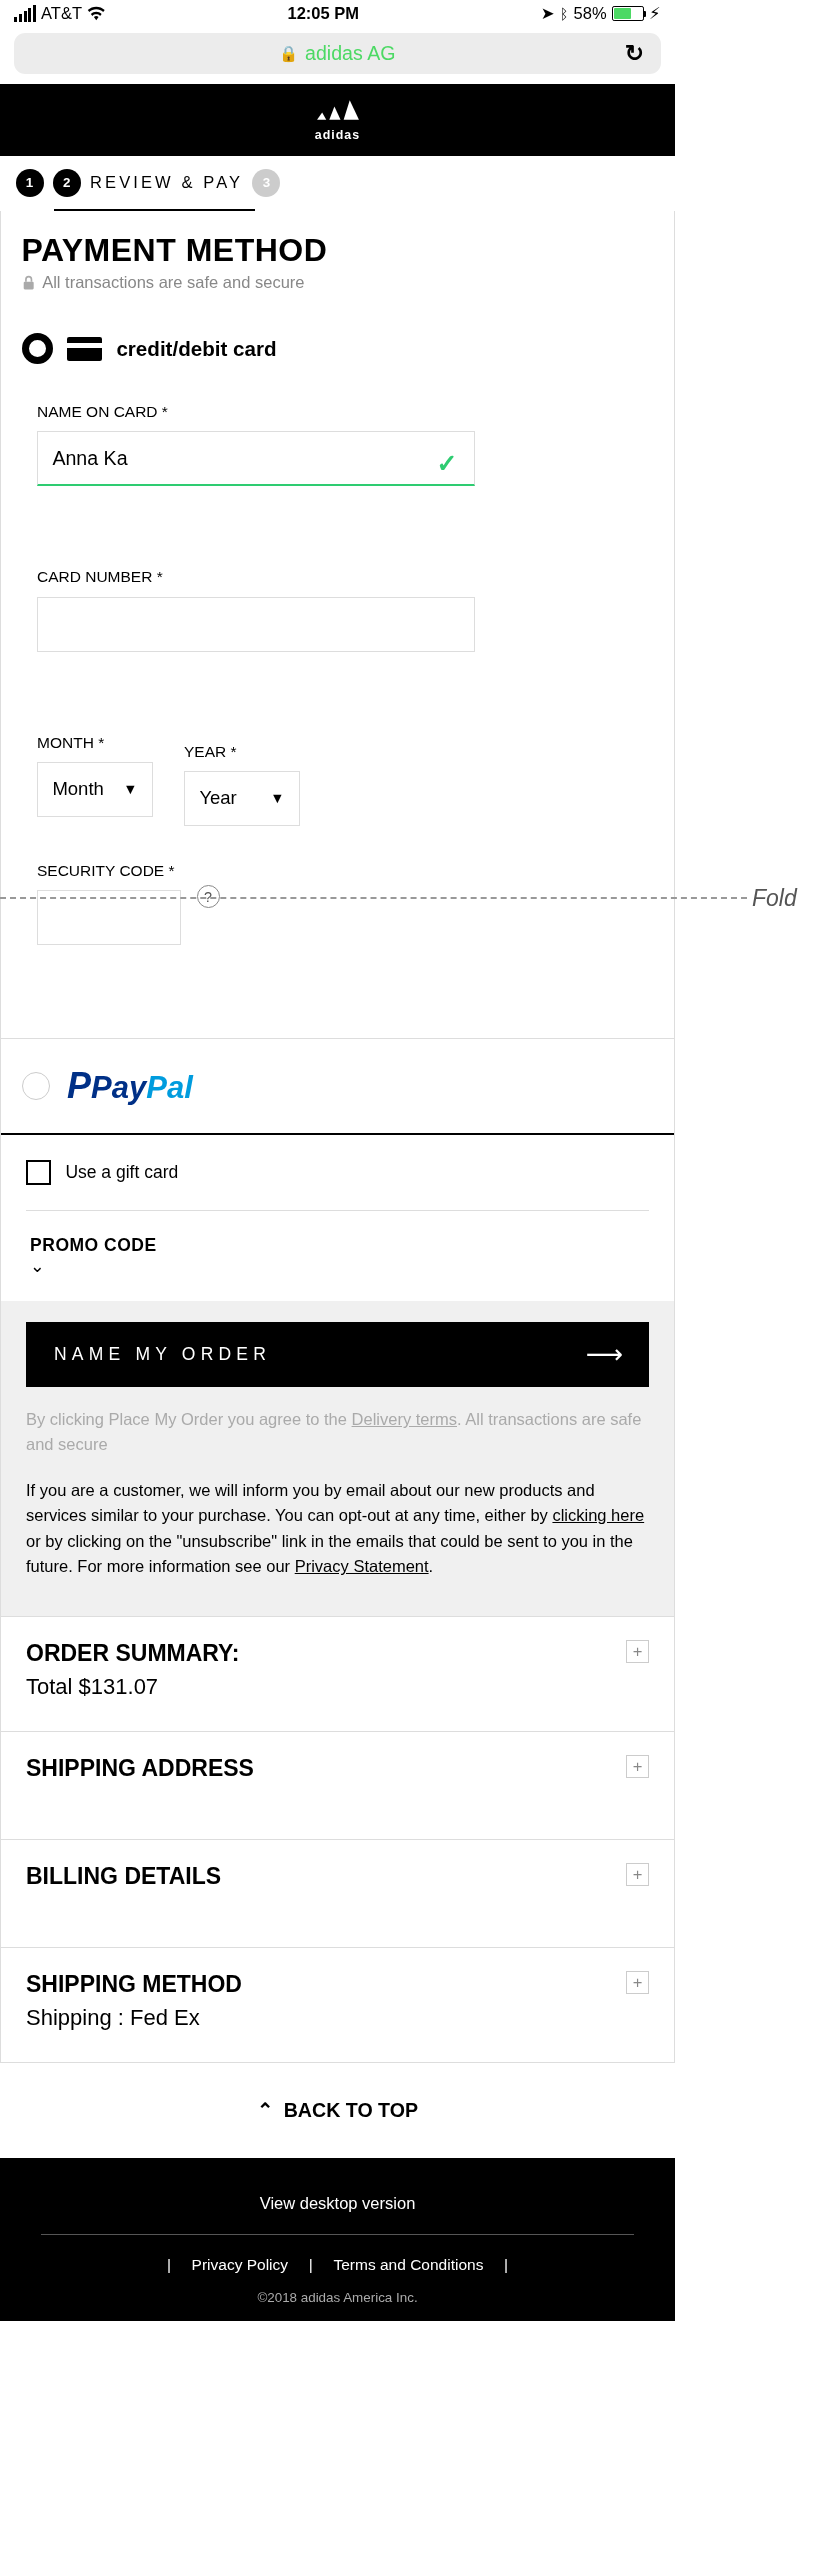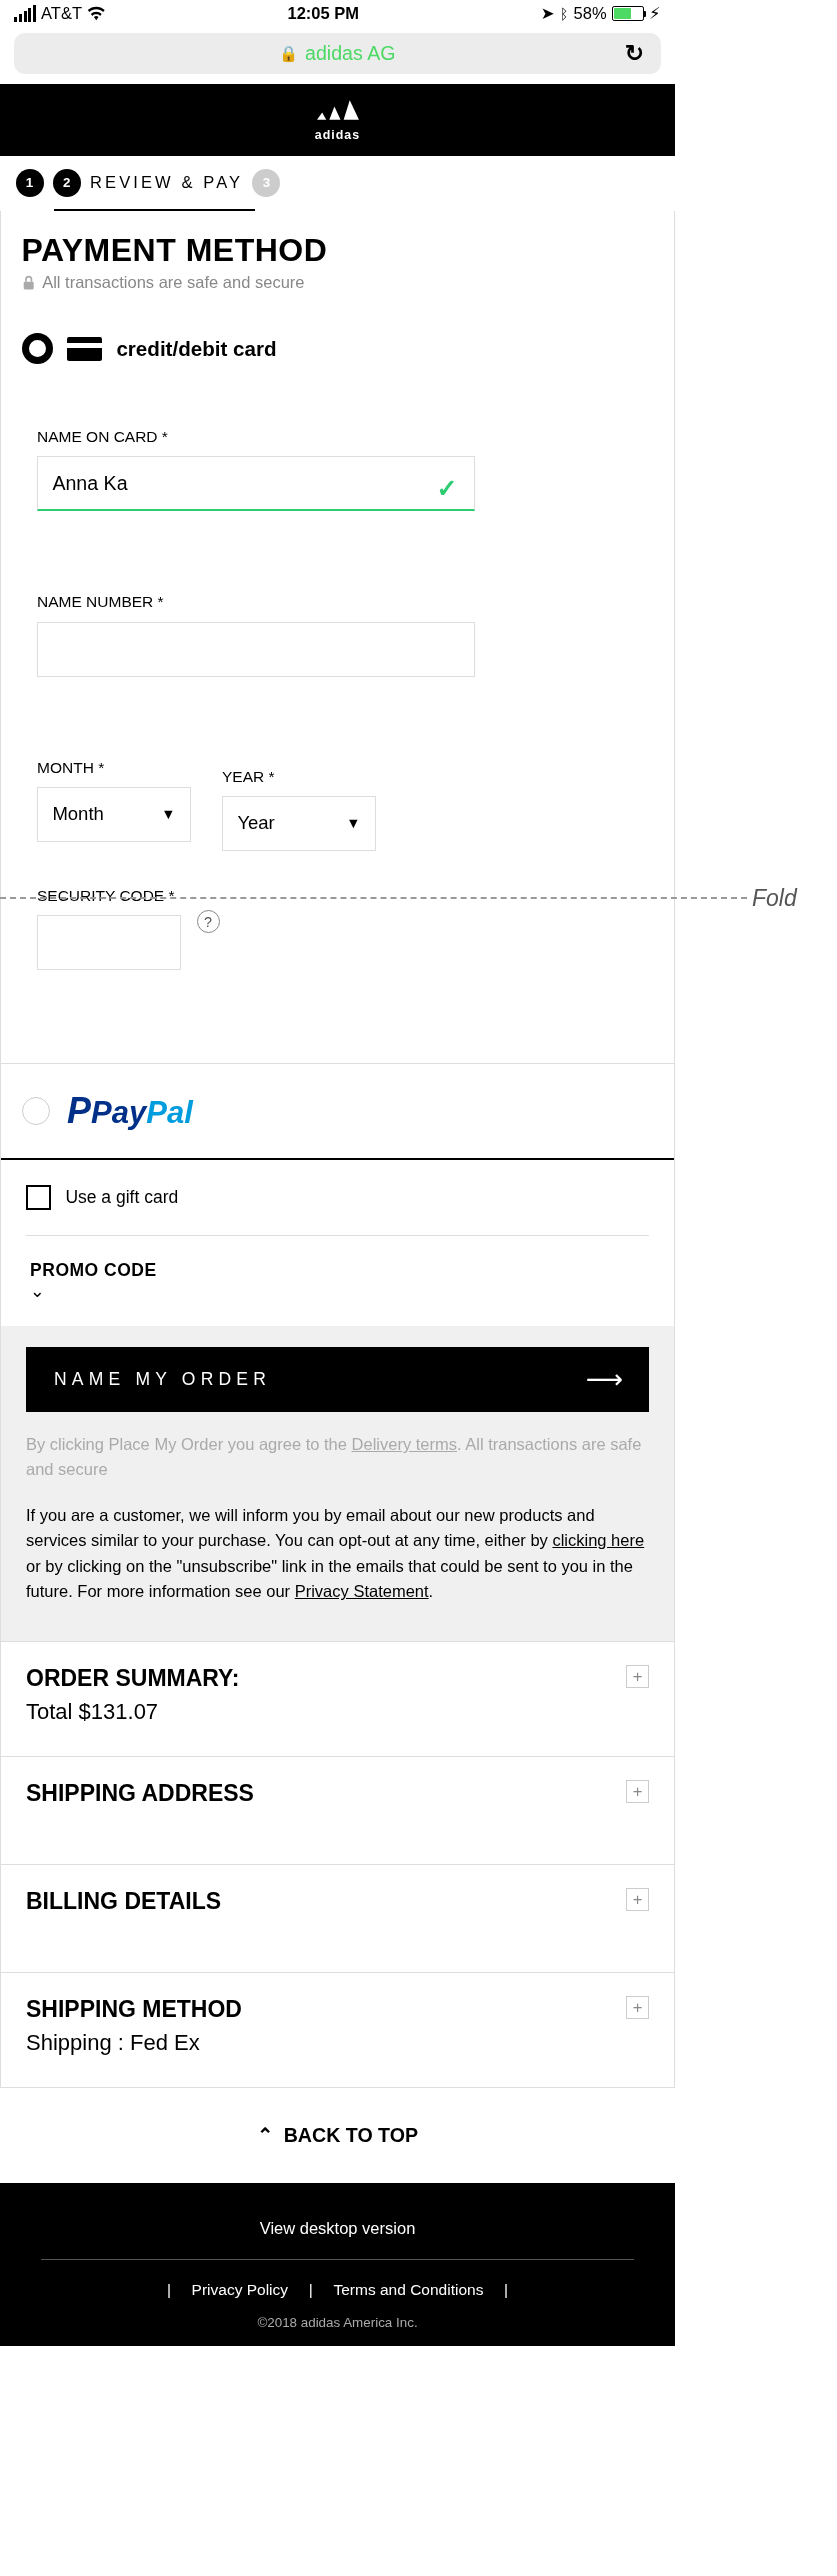--- a/index.html
+++ b/index.html
@@ -49,29 +49,29 @@
 
 .pay-option { display: flex; align-items: center; gap: 14.4px; padding: 20.6px 20.6px 10.3px; }
 .radio { width: 31px; height: 31px; border-radius: 50%; border: 7.2px solid #000; background: #fff; flex-shrink:0; }
 .radio-empty { width: 28px; height: 28px; border-radius: 50%; border: 1.5px solid #ccc; background: #fff; flex-shrink:0; }
 .card-icon { width: 35px; height: 24px; background: #000; border-radius: 2.1px; position: relative; }
 .card-icon::after { content:''; position:absolute; top:6.2px; left:0; right:0; height:5.2px; background:#fff; }
 .pay-label { font-size: 20.6px; font-weight: 700; }
 
 .form-area { padding: 15.5px 36px 31px; }
 .field-label { font-size: 15.5px; font-weight: 400; margin-bottom: 10.3px; margin-top: 36px; }
-.field-label:first-child { margin-top: 38px; }
+.field-label:first-child { margin-top: 13px; }
 .text-input { width: 100%; height: 55px; border: 1px solid #ddd; padding: 0 14.4px; font-size: 19.6px; }
 .input-valid-wrap { position: relative; width: 438px; }
 .input-valid-wrap input { border-bottom: 2.1px solid #2ecc71; }
 .check-mark { position: absolute; right: 17.5px; top: 17.5px; color: #2ecc71; font-size: 25px; font-weight: bold; }
 
 .row-2 { display: flex; gap: 31px; }
 .col { flex: 0 0 auto; }
-.select-box { width: 154px; height: 55px; border: 1px solid #ddd; display: flex; align-items: center; justify-content: space-between; padding: 0 14.4px; font-size: 18.5px; }
+.select-box { width: 116px; height: 55px; border: 1px solid #ddd; display: flex; align-items: center; justify-content: space-between; padding: 0 14.4px; font-size: 18.5px; }
 .chev-down { font-size: 14.4px; }
 
 .sec-code-row { display: flex; align-items: flex-start; gap: 15.5px; }
 .sec-input { width: 144px; height: 55px; border: 1px solid #ddd; }
 .help-circle { width: 23px; height: 23px; border: 1px solid #888; border-radius: 50%; display: flex; align-items: center; justify-content: center; font-size: 14.4px; color: #555; margin-top: -5.2px; }
 
 .paypal-row { border-top: 1px solid #ddd; padding: 26px 20.6px; display: flex; align-items: center; gap: 17.5px; }
 .paypal-logo { font-size: 31px; font-weight: 800; font-style: italic; }
 .pp-p1 { color: #003087; }
 .pp-p2 { color: #009cde; }
@@ -185,21 +185,21 @@
     <div class="pay-label">credit/debit card</div>
   </div>
 
   <div class="form-area">
     <div class="field-label">NAME ON CARD *</div>
     <div class="input-valid-wrap">
       <input class="text-input" value="Anna Ka" style="">
       <span class="check-mark">✓</span>
     </div>
 
-    <div class="field-label" style="margin-top:82px">NAME NUMBER *</div>
+    <div class="field-label" style="margin-top:82px">CARD NUMBER *</div>
     <input class="text-input" style="width: 438px;">
 
     <div class="row-2" style="margin-top:82px">
       <div class="col">
         <div class="field-label" style="margin-top:0">MONTH *</div>
         <div class="select-box">
           <span>Month</span>
           <span class="chev-down">▼</span>
         </div>
       </div>

